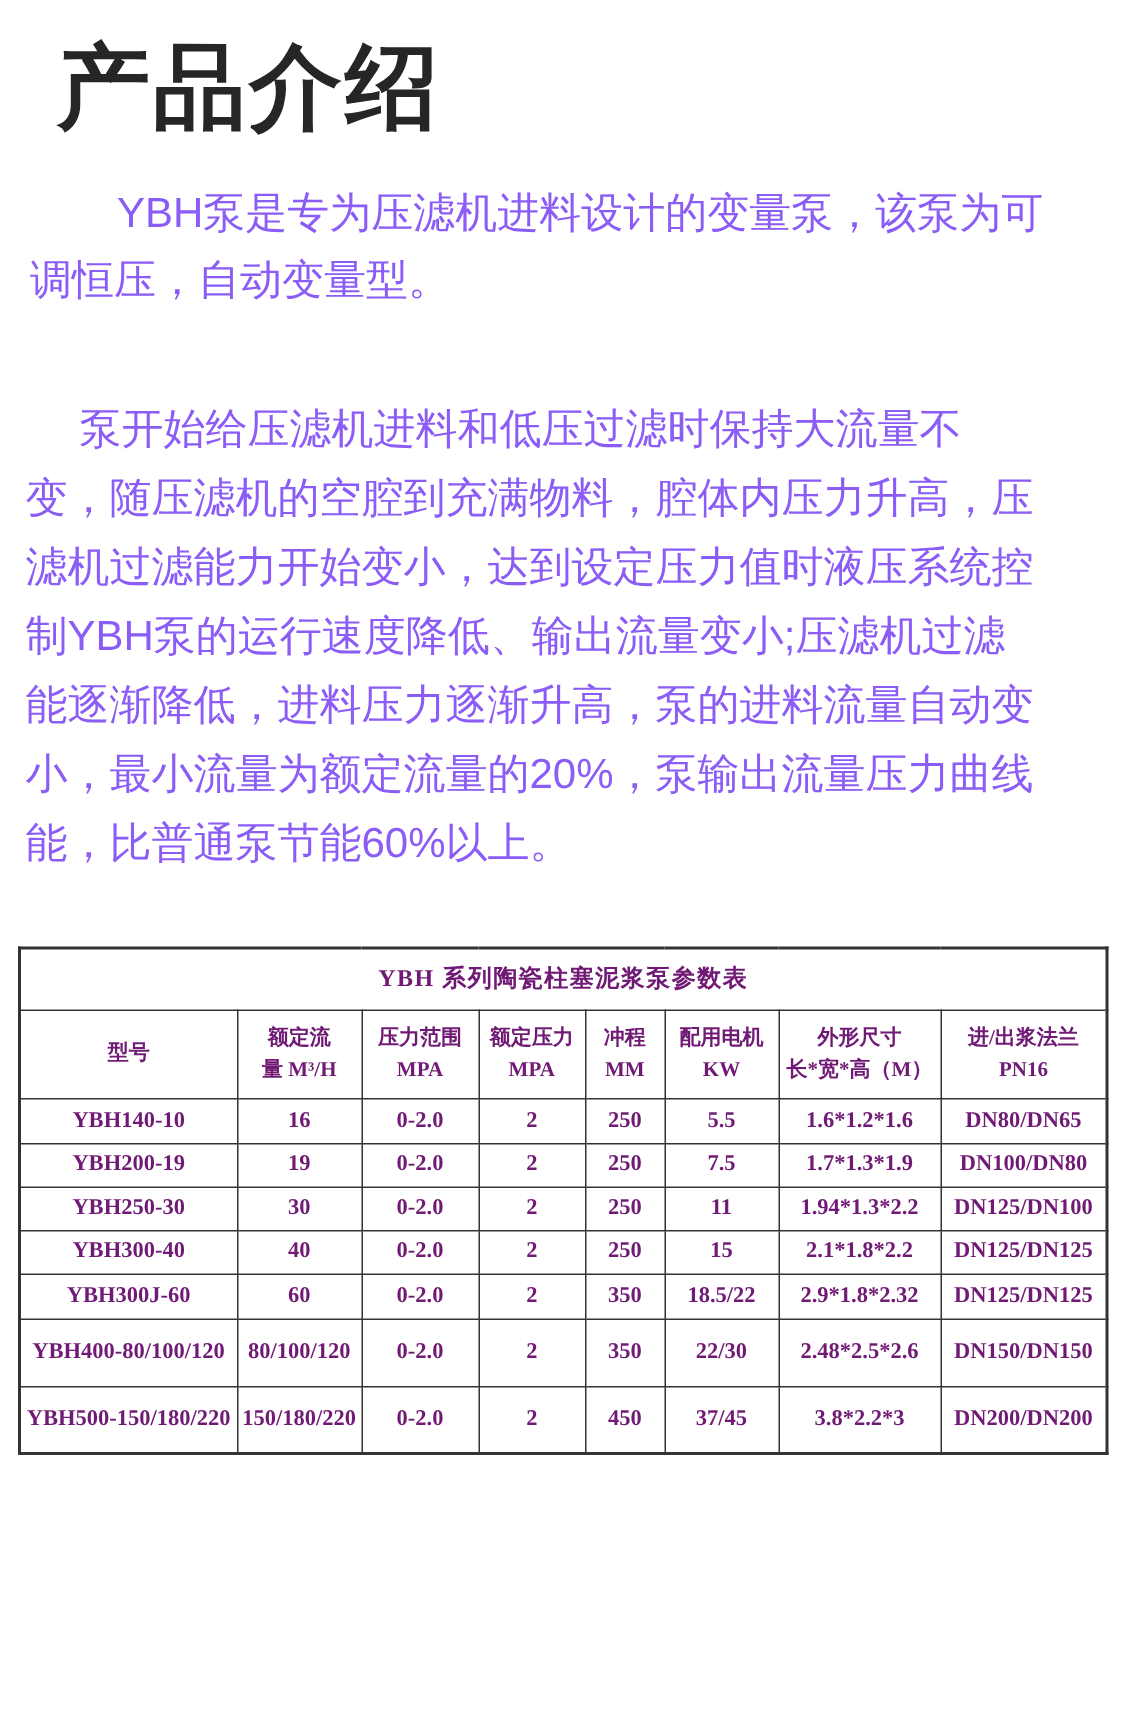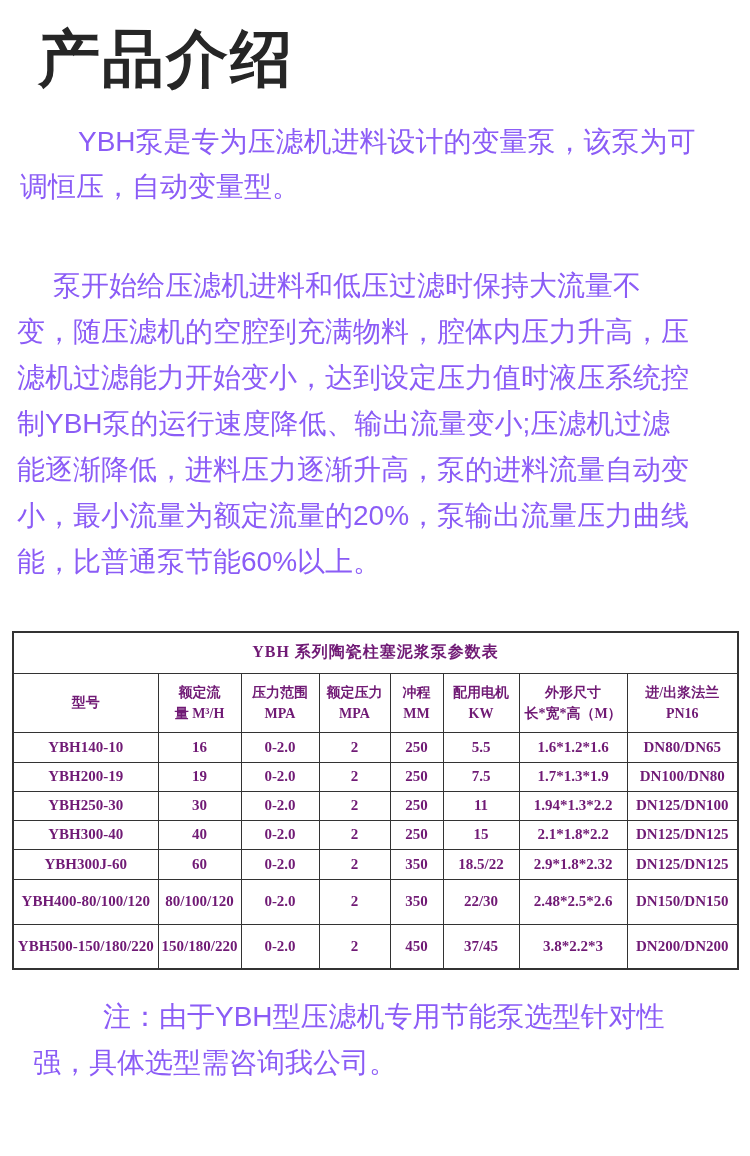--- a/index.html
+++ b/index.html
@@ -219,18 +219,14 @@
           <td>0-2.0</td>
           <td>2</td>
           <td>450</td>
           <td>37/45</td>
           <td>3.8*2.2*3</td>
           <td>DN200/DN200</td>
         </tr>
       </tbody>
   </table>
 
-  <div class="para note">
-      <div class="line">注：由于YBH型压滤机专用节能泵选型针对性</div>
-      <div class="line">强，具体选型需咨询我公司。</div>
-    </div>
 
 </div>
 
 </body></html>

